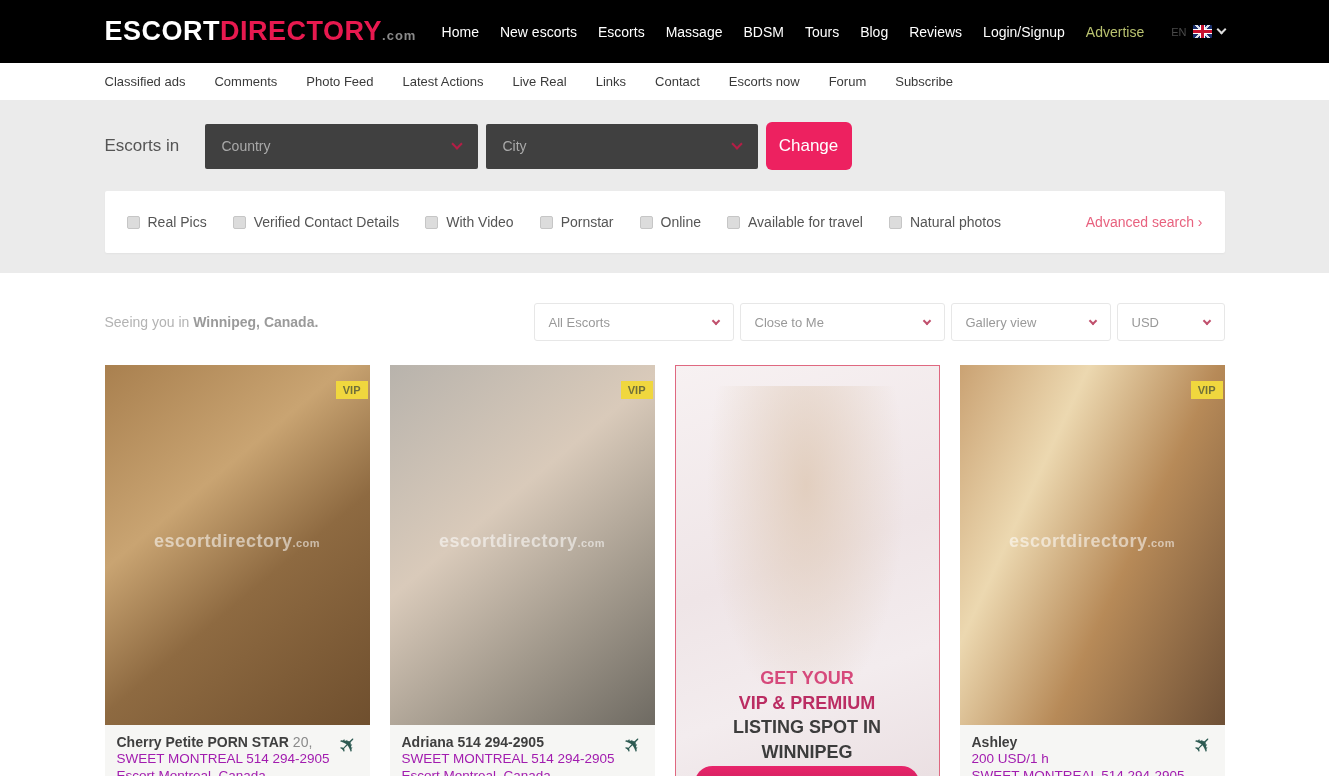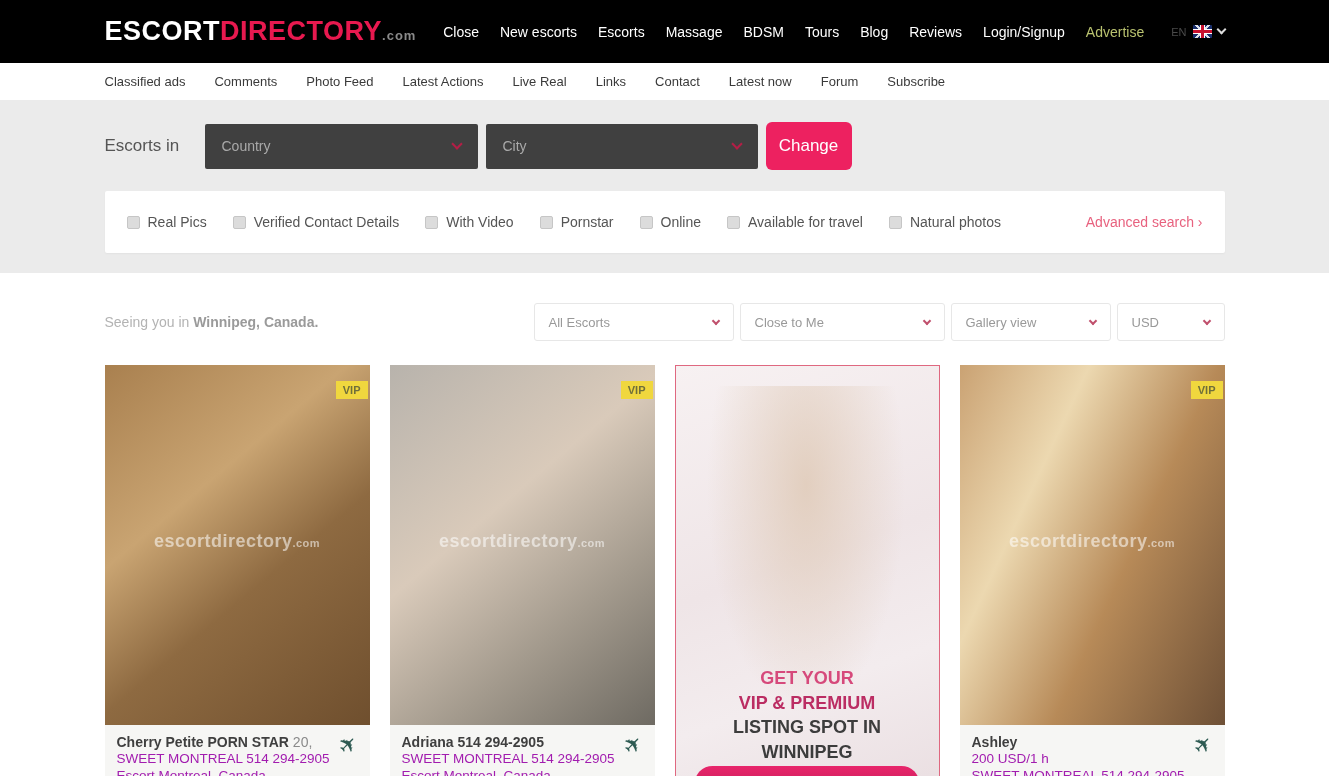--- a/index.html
+++ b/index.html
@@ -105,21 +105,21 @@
 <body>
 
 <div class="shell">
 
   <div class="header">
     <div class="container">
       <div class="logo">
         <span class="p1">ESCORT</span><span class="p2">DIRECTORY</span><span class="p3">.com</span>
       </div>
       <div class="topnav">
-        <span class="item">Close</span>
+        <span class="item">Home</span>
         <span class="item">New escorts</span>
         <span class="item">Escorts</span>
         <span class="item">Massage</span>
         <span class="item">BDSM</span>
         <span class="item">Tours</span>
         <span class="item">Blog</span>
         <span class="item">Reviews</span>
         <span class="item">Login/Signup</span>
         <span class="item advertise">Advertise</span>
         <span class="lang">
@@ -133,21 +133,21 @@
 
   <div class="subnav">
     <div class="container">
       <span class="item">Classified ads</span>
       <span class="item">Comments</span>
       <span class="item">Photo Feed</span>
       <span class="item">Latest Actions</span>
       <span class="item">Live Real</span>
       <span class="item">Links</span>
       <span class="item">Contact</span>
-      <span class="item">Latest now</span>
+      <span class="item">Escorts now</span>
       <span class="item">Forum</span>
       <span class="item">Subscribe</span>
     </div>
   </div>
 
   <div class="searchband">
     <div class="container">
       <div class="searchrow">
         <span class="label">Escorts in</span>
         <div class="sel country">

